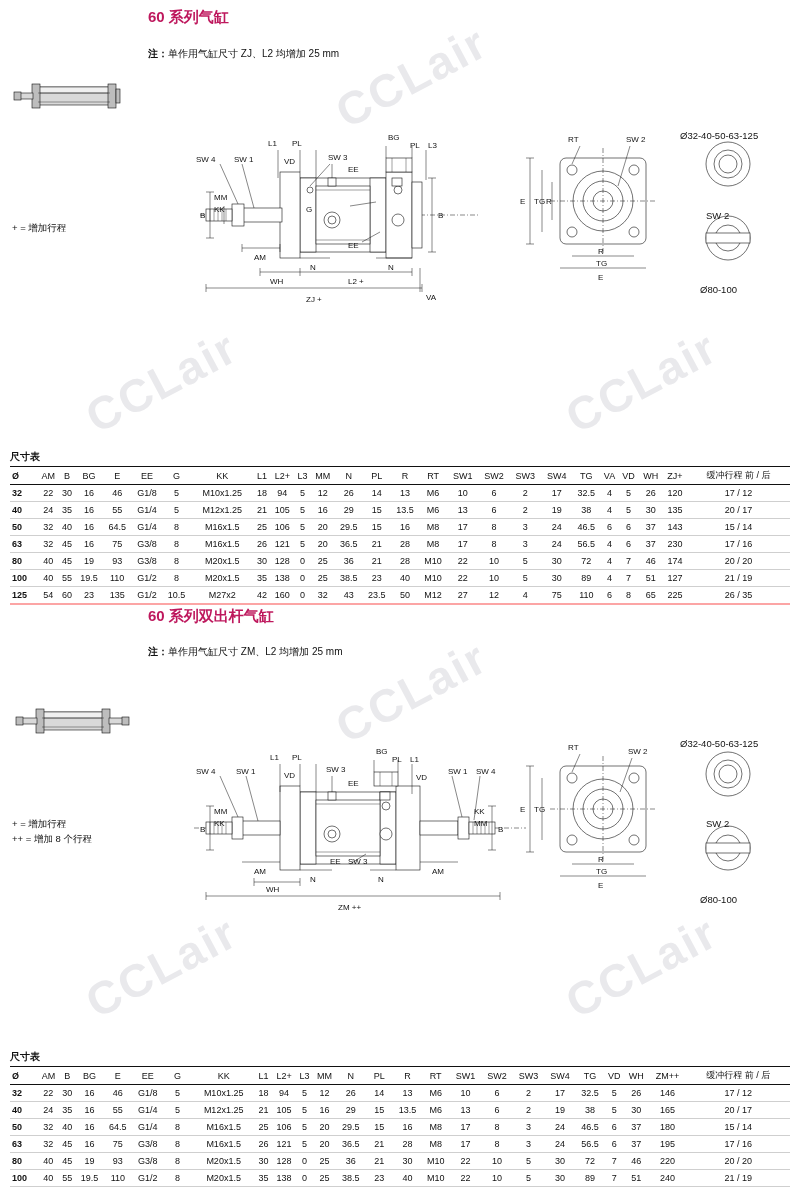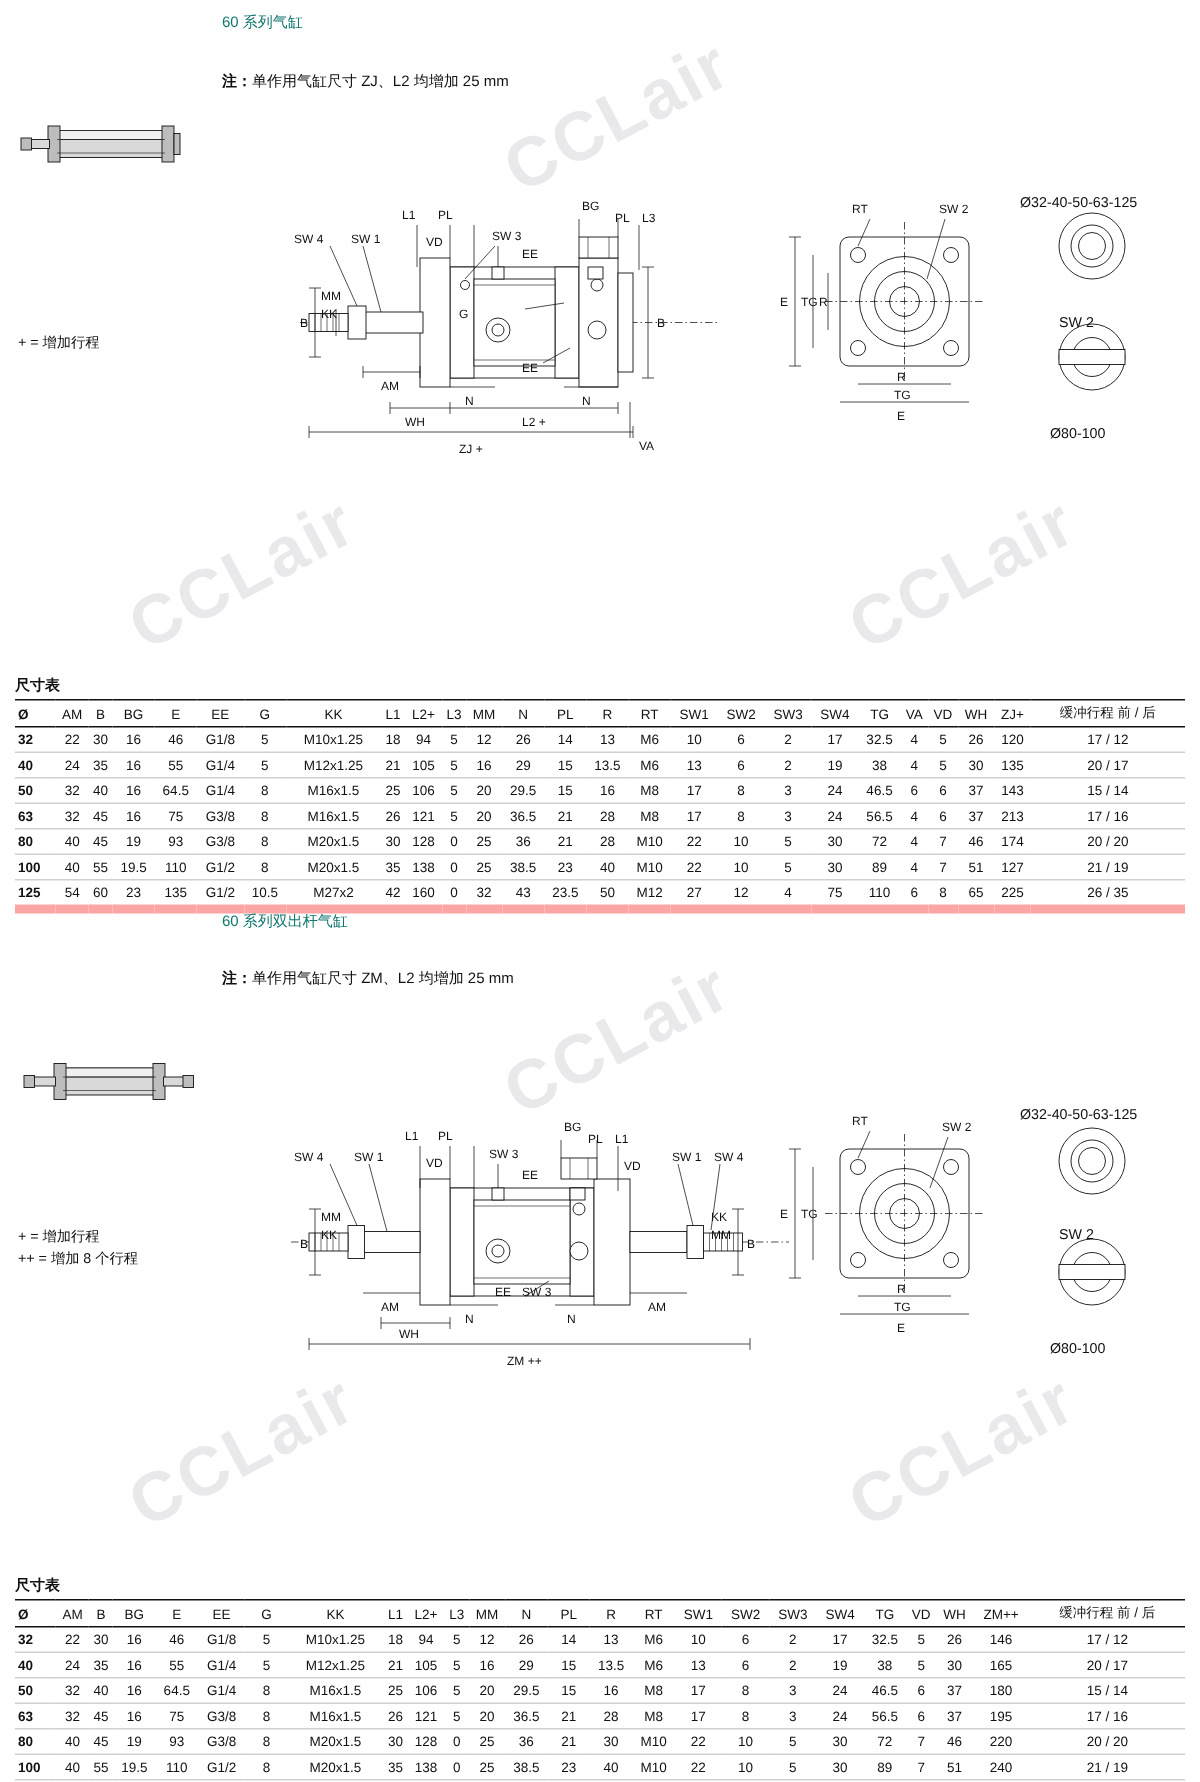--- a/index.html
+++ b/index.html
@@ -11,35 +11,35 @@
 
   
   .wm{
     position:absolute;font-family:"Liberation Sans",sans-serif;font-weight:bold;
     color:#e9e9ec;font-size:46px;letter-spacing:2px;
     transform:rotate(-28deg);transform-origin:center center;
     user-select:none;pointer-events:none;white-space:nowrap;z-index:5;
   }
 
   
-  .sec-title{position:absolute;font-size:10px;font-weight:normal;color:#0f766e;}
+  .sec-title{position:absolute;font-size:15px;font-weight:bold;color:#be185d;}
   .sec-note{position:absolute;font-size:10px;color:#111;}
   .sec-note b{font-weight:bold;}
   .small-note{position:absolute;font-size:9.5px;color:#111;}
 
   
   .tbl-wrap{position:absolute;}
   .tbl-title{font-size:10px;font-weight:bold;margin-bottom:2px;}
   table.dim{border-collapse:collapse;font-size:9px;width:780px;}
   table.dim th,table.dim td{
     text-align:center;padding:1px 0 1px 0;white-space:nowrap;font-weight:normal;
   }
   table.dim thead th{border-bottom:1px solid #111;border-top:1px solid #111;font-size:9px;padding:2px 0;}
   table.dim tbody td{border-bottom:1px solid #cfcfcf;height:14px;}
-  table.dim tbody tr:last-child td{border-bottom:6px solid #fca5a5;}
+  table.dim tbody tr:last-child td{border-bottom:2px solid #fca5a5;}
   table.dim td.first,table.dim th.first{font-weight:bold;text-align:left;padding-left:2px;}
   table.dim th.first{font-weight:bold;}
 
   
   .dwg{position:absolute;}
   svg{display:block;overflow:visible;}
   .lnl{stroke:#111;stroke-width:.5;fill:none;}
   .dash{stroke:#111;stroke-width:.5;fill:none;stroke-dasharray:5 2 1 2;}
   .thin{stroke:#111;stroke-width:.4;fill:none;}
   .fillg{fill:#d9d9d9;stroke:#111;stroke-width:.6;}
@@ -374,21 +374,21 @@
             <td>28</td>
             <td>M8</td>
             <td>17</td>
             <td>8</td>
             <td>3</td>
             <td>24</td>
             <td>56.5</td>
             <td>4</td>
             <td>6</td>
             <td>37</td>
-            <td>213</td>
+            <td>230</td>
             <td>17 / 16</td>
           </tr>
           <tr>
             <td class="first">80</td>
             <td>40</td>
             <td>45</td>
             <td>19</td>
             <td>93</td>
             <td>G3/8</td>
             <td>8</td>

